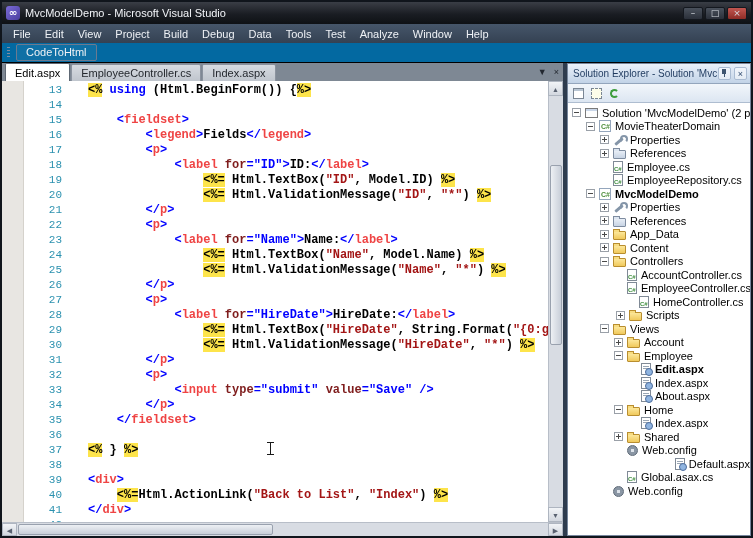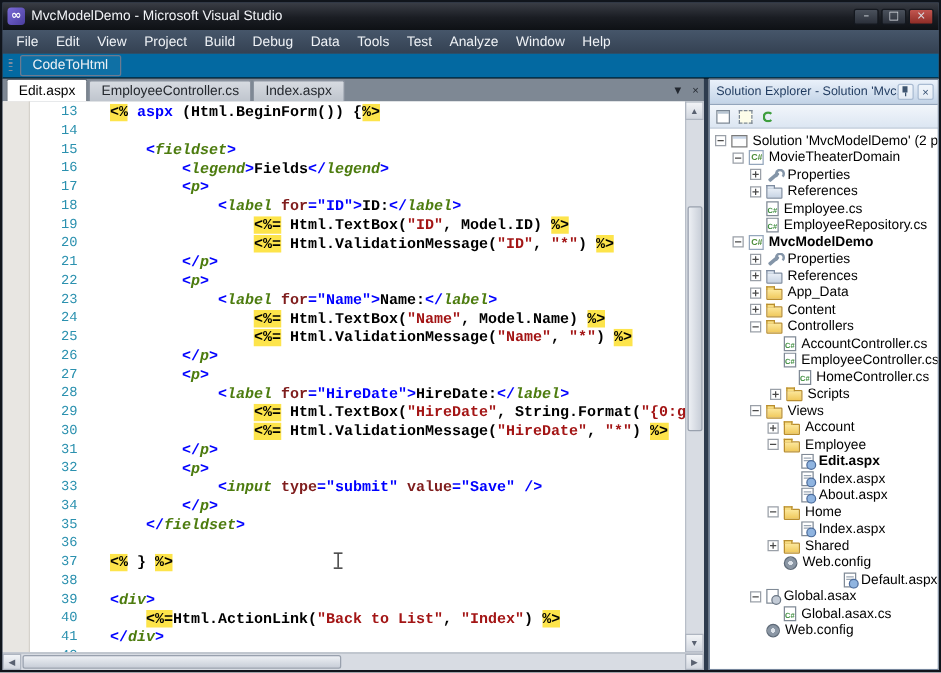--- a/index.html
+++ b/index.html
@@ -36,21 +36,21 @@
 
   .editor-body { flex:1; min-height:0; background:#fff; display:flex; position:relative; overflow:hidden; }
   .indicator-margin { flex:none; width:22px; background:#E8E6E2; border-right:1px solid #D5D2CC; }
   .lines { flex:1; min-width:0; overflow:hidden; padding-top:2px; }
   .code-row { display:flex; height:15px; white-space:pre; }
   .ln { flex:none; width:50px; text-align:right; padding-right:12px; color:#2B91AF; font:11px/15px "Liberation Mono",monospace; }
   .code-text { flex:1; overflow:hidden; padding-left:14px; font:bold 12px/15px "Liberation Mono",monospace; color:#000; }
   .tk-p { color:#000; }
   .tk-k { color:#0000FF; }
   .tk-d { color:#0000FF; }
-  .tk-t { color:#4d7c0f;font-style:italic; }
+  .tk-t { color:#ef4444; }
   .tk-a { color:#7f1d1d; }
   .tk-v { color:#0000FF; }
   .tk-s { color:#A31515; }
   .tk-y { color:#000; background:#FDE44B; }
 
   .vscroll { flex:none; width:15px; background:#D8DCE3; border-left:1px solid #B8BEC8; position:relative; }
   .scroll-arrow { position:absolute; width:15px; height:15px; color:#596170; font-size:7px; text-align:center; line-height:15px; background:linear-gradient(#F2F4F7,#D2D7DF); border:1px solid #AEB5C0; }
   .vscroll .scroll-arrow { top:0; left:-1px; }
   .vscroll .scroll-arrow.down { top:auto; bottom:0; }
   .vthumb { position:absolute; left:1px; right:1px; top:84px; height:180px; background:linear-gradient(90deg,#EDF0F4,#C8CED8); border:1px solid #99A1AE; border-radius:2px; }
@@ -154,21 +154,21 @@
           </span>
         <span class="strip-controls">
           <span class="strip-btn">▼</span>
           <span class="strip-btn">×</span>
         </span>
       </div>
 
       <div class="editor-body">
         <div class="indicator-margin"></div>
         <div class="lines">
-            <div class="code-row"><span class="ln">13</span><span class="code-text"><span class="tk-y">&lt;%</span><span class="tk-p"> </span><span class="tk-k">aspx</span><span class="tk-p"> (Html.BeginForm()) {</span><span class="tk-y">%&gt;</span></span></div>
+            <div class="code-row"><span class="ln">13</span><span class="code-text"><span class="tk-y">&lt;%</span><span class="tk-p"> </span><span class="tk-k">using</span><span class="tk-p"> (Html.BeginForm()) {</span><span class="tk-y">%&gt;</span></span></div>
             <div class="code-row"><span class="ln">14</span><span class="code-text">&nbsp;</span></div>
             <div class="code-row"><span class="ln">15</span><span class="code-text"><span class="tk-p">    </span><span class="tk-d">&lt;</span><span class="tk-t">fieldset</span><span class="tk-d">&gt;</span></span></div>
             <div class="code-row"><span class="ln">16</span><span class="code-text"><span class="tk-p">        </span><span class="tk-d">&lt;</span><span class="tk-t">legend</span><span class="tk-d">&gt;</span><span class="tk-p">Fields</span><span class="tk-d">&lt;/</span><span class="tk-t">legend</span><span class="tk-d">&gt;</span></span></div>
             <div class="code-row"><span class="ln">17</span><span class="code-text"><span class="tk-p">        </span><span class="tk-d">&lt;</span><span class="tk-t">p</span><span class="tk-d">&gt;</span></span></div>
             <div class="code-row"><span class="ln">18</span><span class="code-text"><span class="tk-p">            </span><span class="tk-d">&lt;</span><span class="tk-t">label</span><span class="tk-p"> </span><span class="tk-a">for</span><span class="tk-d">=</span><span class="tk-v">"ID"</span><span class="tk-d">&gt;</span><span class="tk-p">ID:</span><span class="tk-d">&lt;/</span><span class="tk-t">label</span><span class="tk-d">&gt;</span></span></div>
             <div class="code-row"><span class="ln">19</span><span class="code-text"><span class="tk-p">                </span><span class="tk-y">&lt;%=</span><span class="tk-p"> Html.TextBox(</span><span class="tk-s">"ID"</span><span class="tk-p">, Model.ID) </span><span class="tk-y">%&gt;</span></span></div>
             <div class="code-row"><span class="ln">20</span><span class="code-text"><span class="tk-p">                </span><span class="tk-y">&lt;%=</span><span class="tk-p"> Html.ValidationMessage(</span><span class="tk-s">"ID"</span><span class="tk-p">, </span><span class="tk-s">"*"</span><span class="tk-p">) </span><span class="tk-y">%&gt;</span></span></div>
             <div class="code-row"><span class="ln">21</span><span class="code-text"><span class="tk-p">        </span><span class="tk-d">&lt;/</span><span class="tk-t">p</span><span class="tk-d">&gt;</span></span></div>
             <div class="code-row"><span class="ln">22</span><span class="code-text"><span class="tk-p">        </span><span class="tk-d">&lt;</span><span class="tk-t">p</span><span class="tk-d">&gt;</span></span></div>
             <div class="code-row"><span class="ln">23</span><span class="code-text"><span class="tk-p">            </span><span class="tk-d">&lt;</span><span class="tk-t">label</span><span class="tk-p"> </span><span class="tk-a">for</span><span class="tk-d">=</span><span class="tk-v">"Name"</span><span class="tk-d">&gt;</span><span class="tk-p">Name:</span><span class="tk-d">&lt;/</span><span class="tk-t">label</span><span class="tk-d">&gt;</span></span></div>
@@ -351,25 +351,20 @@
           <div class="tree-row" style="padding-left: 46px;">
             <span class="exp none"></span>
             <span class="ic ic-config"></span>
             <span class="tree-label">Web.config</span>
           </div>
           <div class="tree-row" style="padding-left: 32px; justify-content: flex-end;">
             <span class="exp none"></span>
             <span class="ic ic-aspx"></span>
             <span class="tree-label">Default.aspx</span>
           </div>
-          <div class="tree-row" style="padding-left: 32px;">
-            <span class="exp minus"></span>
-            <span class="ic ic-asax"></span>
-            <span class="tree-label">Global.asax</span>
-          </div>
           <div class="tree-row" style="padding-left: 46px;">
             <span class="exp none"></span>
             <span class="ic ic-cs"></span>
             <span class="tree-label">Global.asax.cs</span>
           </div>
           <div class="tree-row" style="padding-left: 32px;">
             <span class="exp none"></span>
             <span class="ic ic-config"></span>
             <span class="tree-label">Web.config</span>
           </div>

